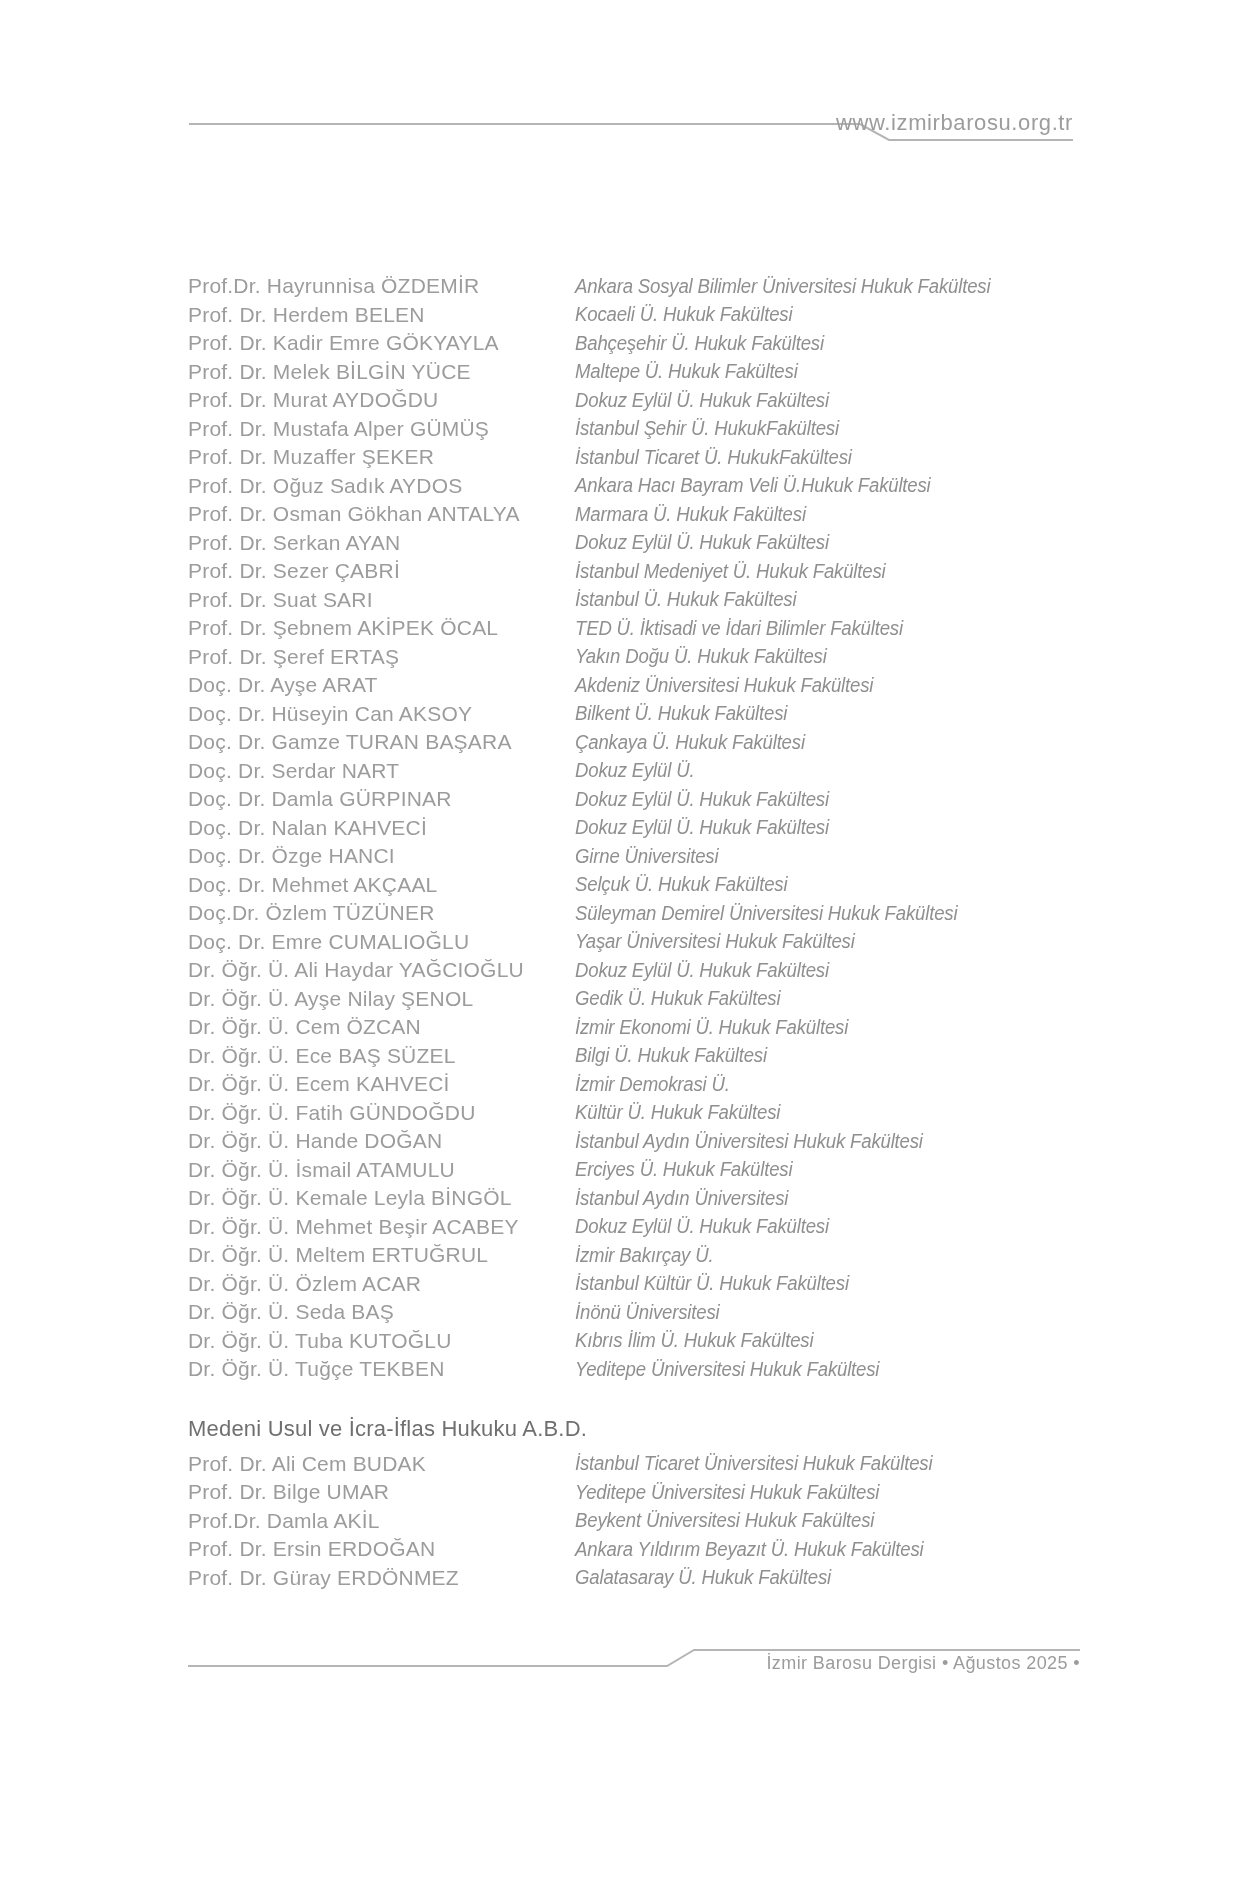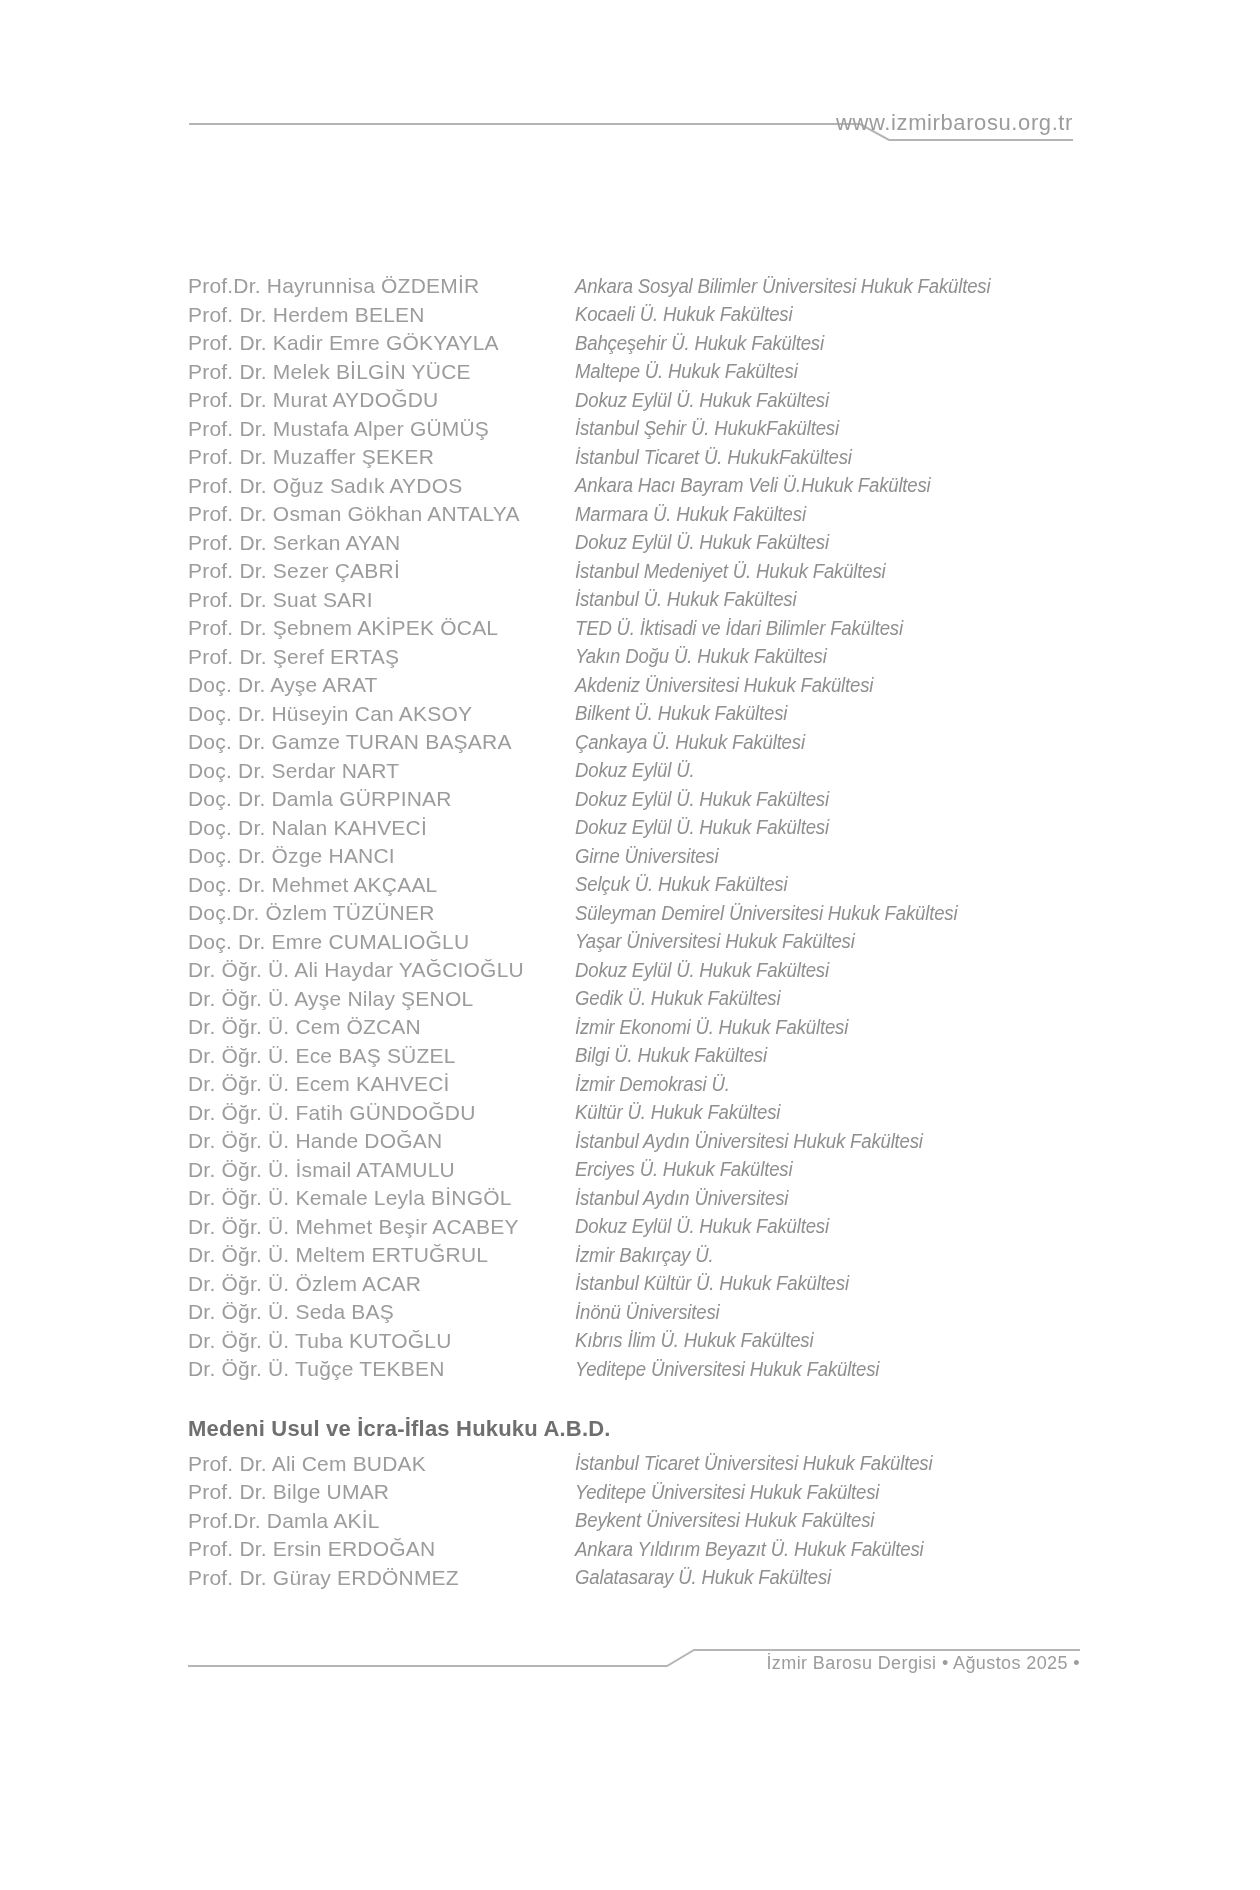--- a/index.html
+++ b/index.html
@@ -49,21 +49,21 @@
     font-size:20px;font-style:italic;letter-spacing:-.2px;
     color:var(--affiliation-text);
     white-space:nowrap;
     display:inline-block;
     transform:scaleX(.93);
     transform-origin:0 50%;
   }
   .heading{
     margin-top:30px;margin-bottom:6px;
     height:30px;line-height:30px;
-    font-size:22px;font-weight:700;letter-spacing:.2px;
+    font-size:22px;font-weight:400;letter-spacing:.2px;
     color:var(--heading-text);
     white-space:nowrap;
   }
 </style>
 </head>
 <body>
 
 <svg class="rules" viewBox="0 0 1260 1890" xmlns="http://www.w3.org/2000/svg">
   <polyline points="189,124 860,124 889,140 1073,140"></polyline>
   <polyline points="188,1666 667,1666 694,1650 1080,1650"></polyline>

